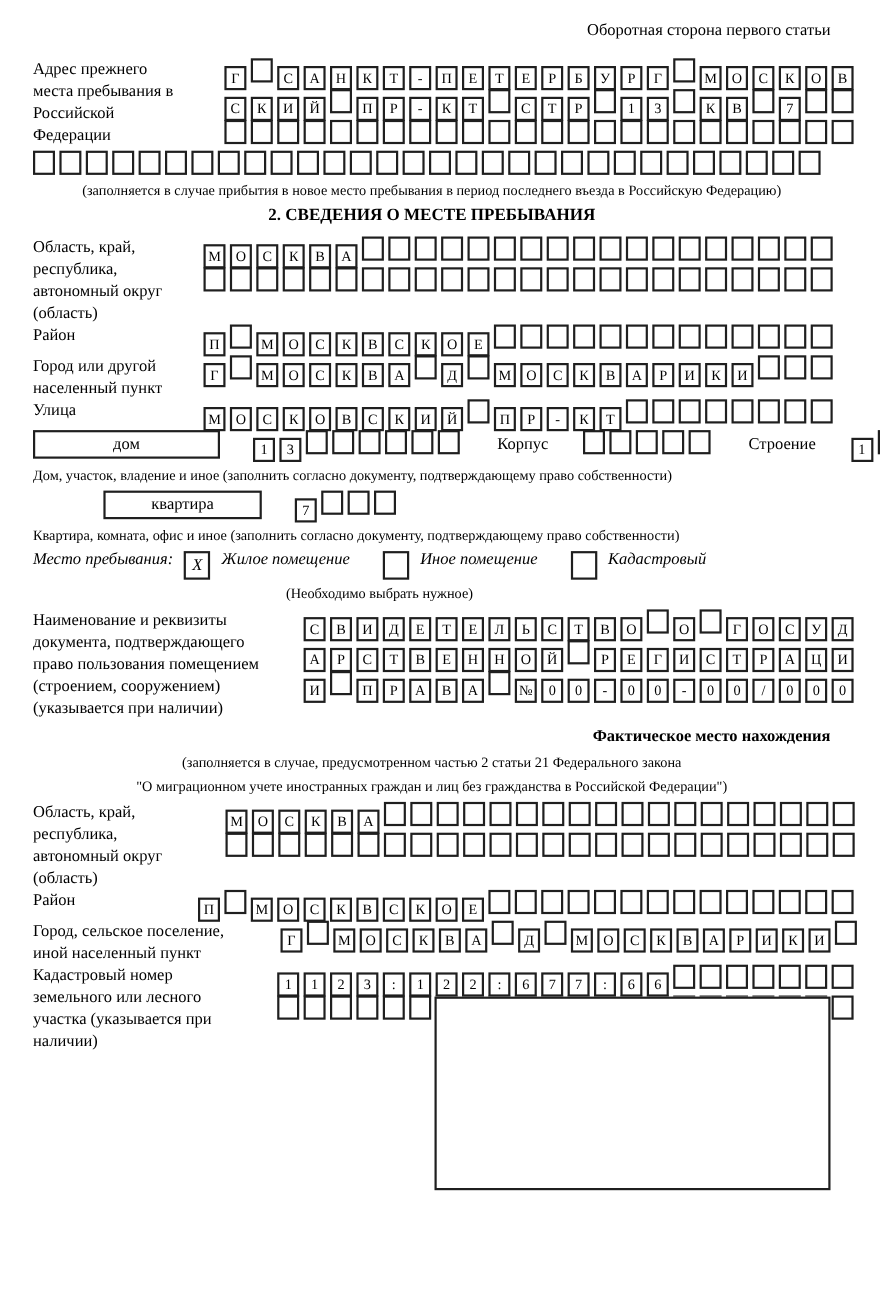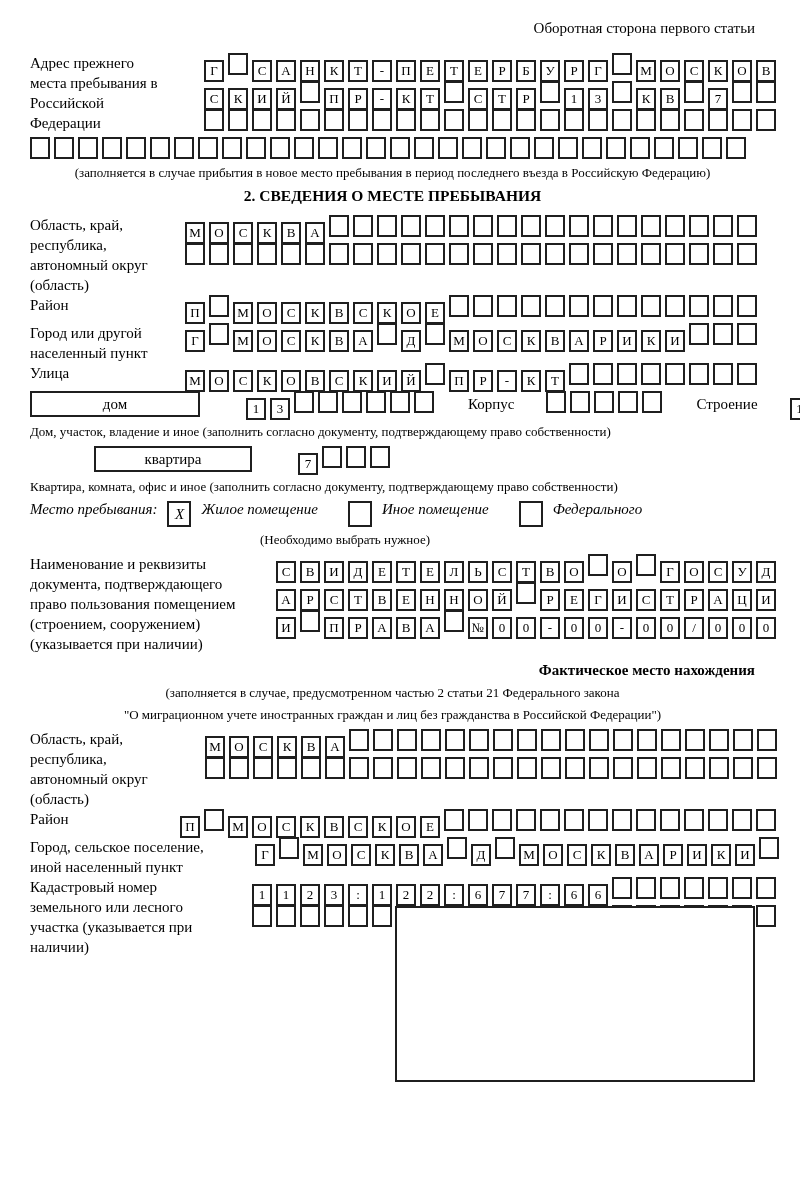--- a/index.html
+++ b/index.html
@@ -26,23 +26,23 @@
     text-align:center;font-size:13px;line-height:18px;
     font-family:"Liberation Serif", serif;
   }
   .caption{font-size:13px;line-height:16px;margin:0 0 6px;}
   .center{text-align:center;}
   .sec-title{font-weight:bold;font-size:15.5px;text-align:center;margin:4px 0 10px;}
   .sub-title{font-weight:bold;font-size:15px;text-align:right;margin:8px 0 6px;}
   .typebox{
     border:2px solid #1f1f1f;box-sizing:border-box;
     height:26px;line-height:22px;text-align:center;font-size:15px;flex:none;
-    margin-right:18px;
+    margin-right:2px;
   }
-  .tb170{width:170px;} .tb140{width:158px;}
+  .tb170{width:170px;} .tb140{width:144px;}
   .houserow,.aptrow{margin-bottom:5px;}
   .aptrow{margin-left:64px;}
   .inline-lbl{font-size:15px;line-height:26px;margin:0 4px 0 2px;flex:none;}
   .stayrow{display:flex;align-items:flex-start;font-size:15px;margin:4px 0 5px;font-style:italic;}
   .chk{
     display:inline-block;box-sizing:border-box;
     width:24px;height:26px;border:2px solid #1f1f1f;
     text-align:center;line-height:22px;font-size:15px;flex:none;
   }
   .staylbl{margin-right:10px;}
@@ -115,21 +115,21 @@
   </div>
   <div class="caption">Квартира, комната, офис и иное (заполнить согласно документу, подтверждающему право собственности)</div>
 
   <div class="stayrow">
     <span class="staylbl">Место пребывания:</span>
     <span class="chk">X</span>
     <span class="optlbl">Жилое помещение</span>
     <span class="chk"></span>
     <span class="optlbl">Иное помещение</span>
     <span class="chk"></span>
-    <span class="optlbl">Федерального</span>
+    <span class="optlbl">Кадастровый</span>
   </div>
   <div class="caption choose-note">(Необходимо выбрать нужное)</div>
 
   <div class="row docblock">
     <div class="lbl w218">Наименование и реквизиты документа, подтверждающего право пользования помещением (строением, сооружением) (указывается при наличии)</div>
     <div>
       <div class="boxrow"><span class="cell">С</span><span class="cell">В</span><span class="cell">И</span><span class="cell">Д</span><span class="cell">Е</span><span class="cell">Т</span><span class="cell">Е</span><span class="cell">Л</span><span class="cell">Ь</span><span class="cell">С</span><span class="cell">Т</span><span class="cell">В</span><span class="cell">О</span><span class="cell"></span><span class="cell">О</span><span class="cell"></span><span class="cell">Г</span><span class="cell">О</span><span class="cell">С</span><span class="cell">У</span><span class="cell">Д</span></div>
       <div class="boxrow"><span class="cell">А</span><span class="cell">Р</span><span class="cell">С</span><span class="cell">Т</span><span class="cell">В</span><span class="cell">Е</span><span class="cell">Н</span><span class="cell">Н</span><span class="cell">О</span><span class="cell">Й</span><span class="cell"></span><span class="cell">Р</span><span class="cell">Е</span><span class="cell">Г</span><span class="cell">И</span><span class="cell">С</span><span class="cell">Т</span><span class="cell">Р</span><span class="cell">А</span><span class="cell">Ц</span><span class="cell">И</span></div>
       <div class="boxrow"><span class="cell">И</span><span class="cell"></span><span class="cell">П</span><span class="cell">Р</span><span class="cell">А</span><span class="cell">В</span><span class="cell">А</span><span class="cell"></span><span class="cell">№</span><span class="cell">0</span><span class="cell">0</span><span class="cell">-</span><span class="cell">0</span><span class="cell">0</span><span class="cell">-</span><span class="cell">0</span><span class="cell">0</span><span class="cell">/</span><span class="cell">0</span><span class="cell">0</span><span class="cell">0</span></div>
     </div>

